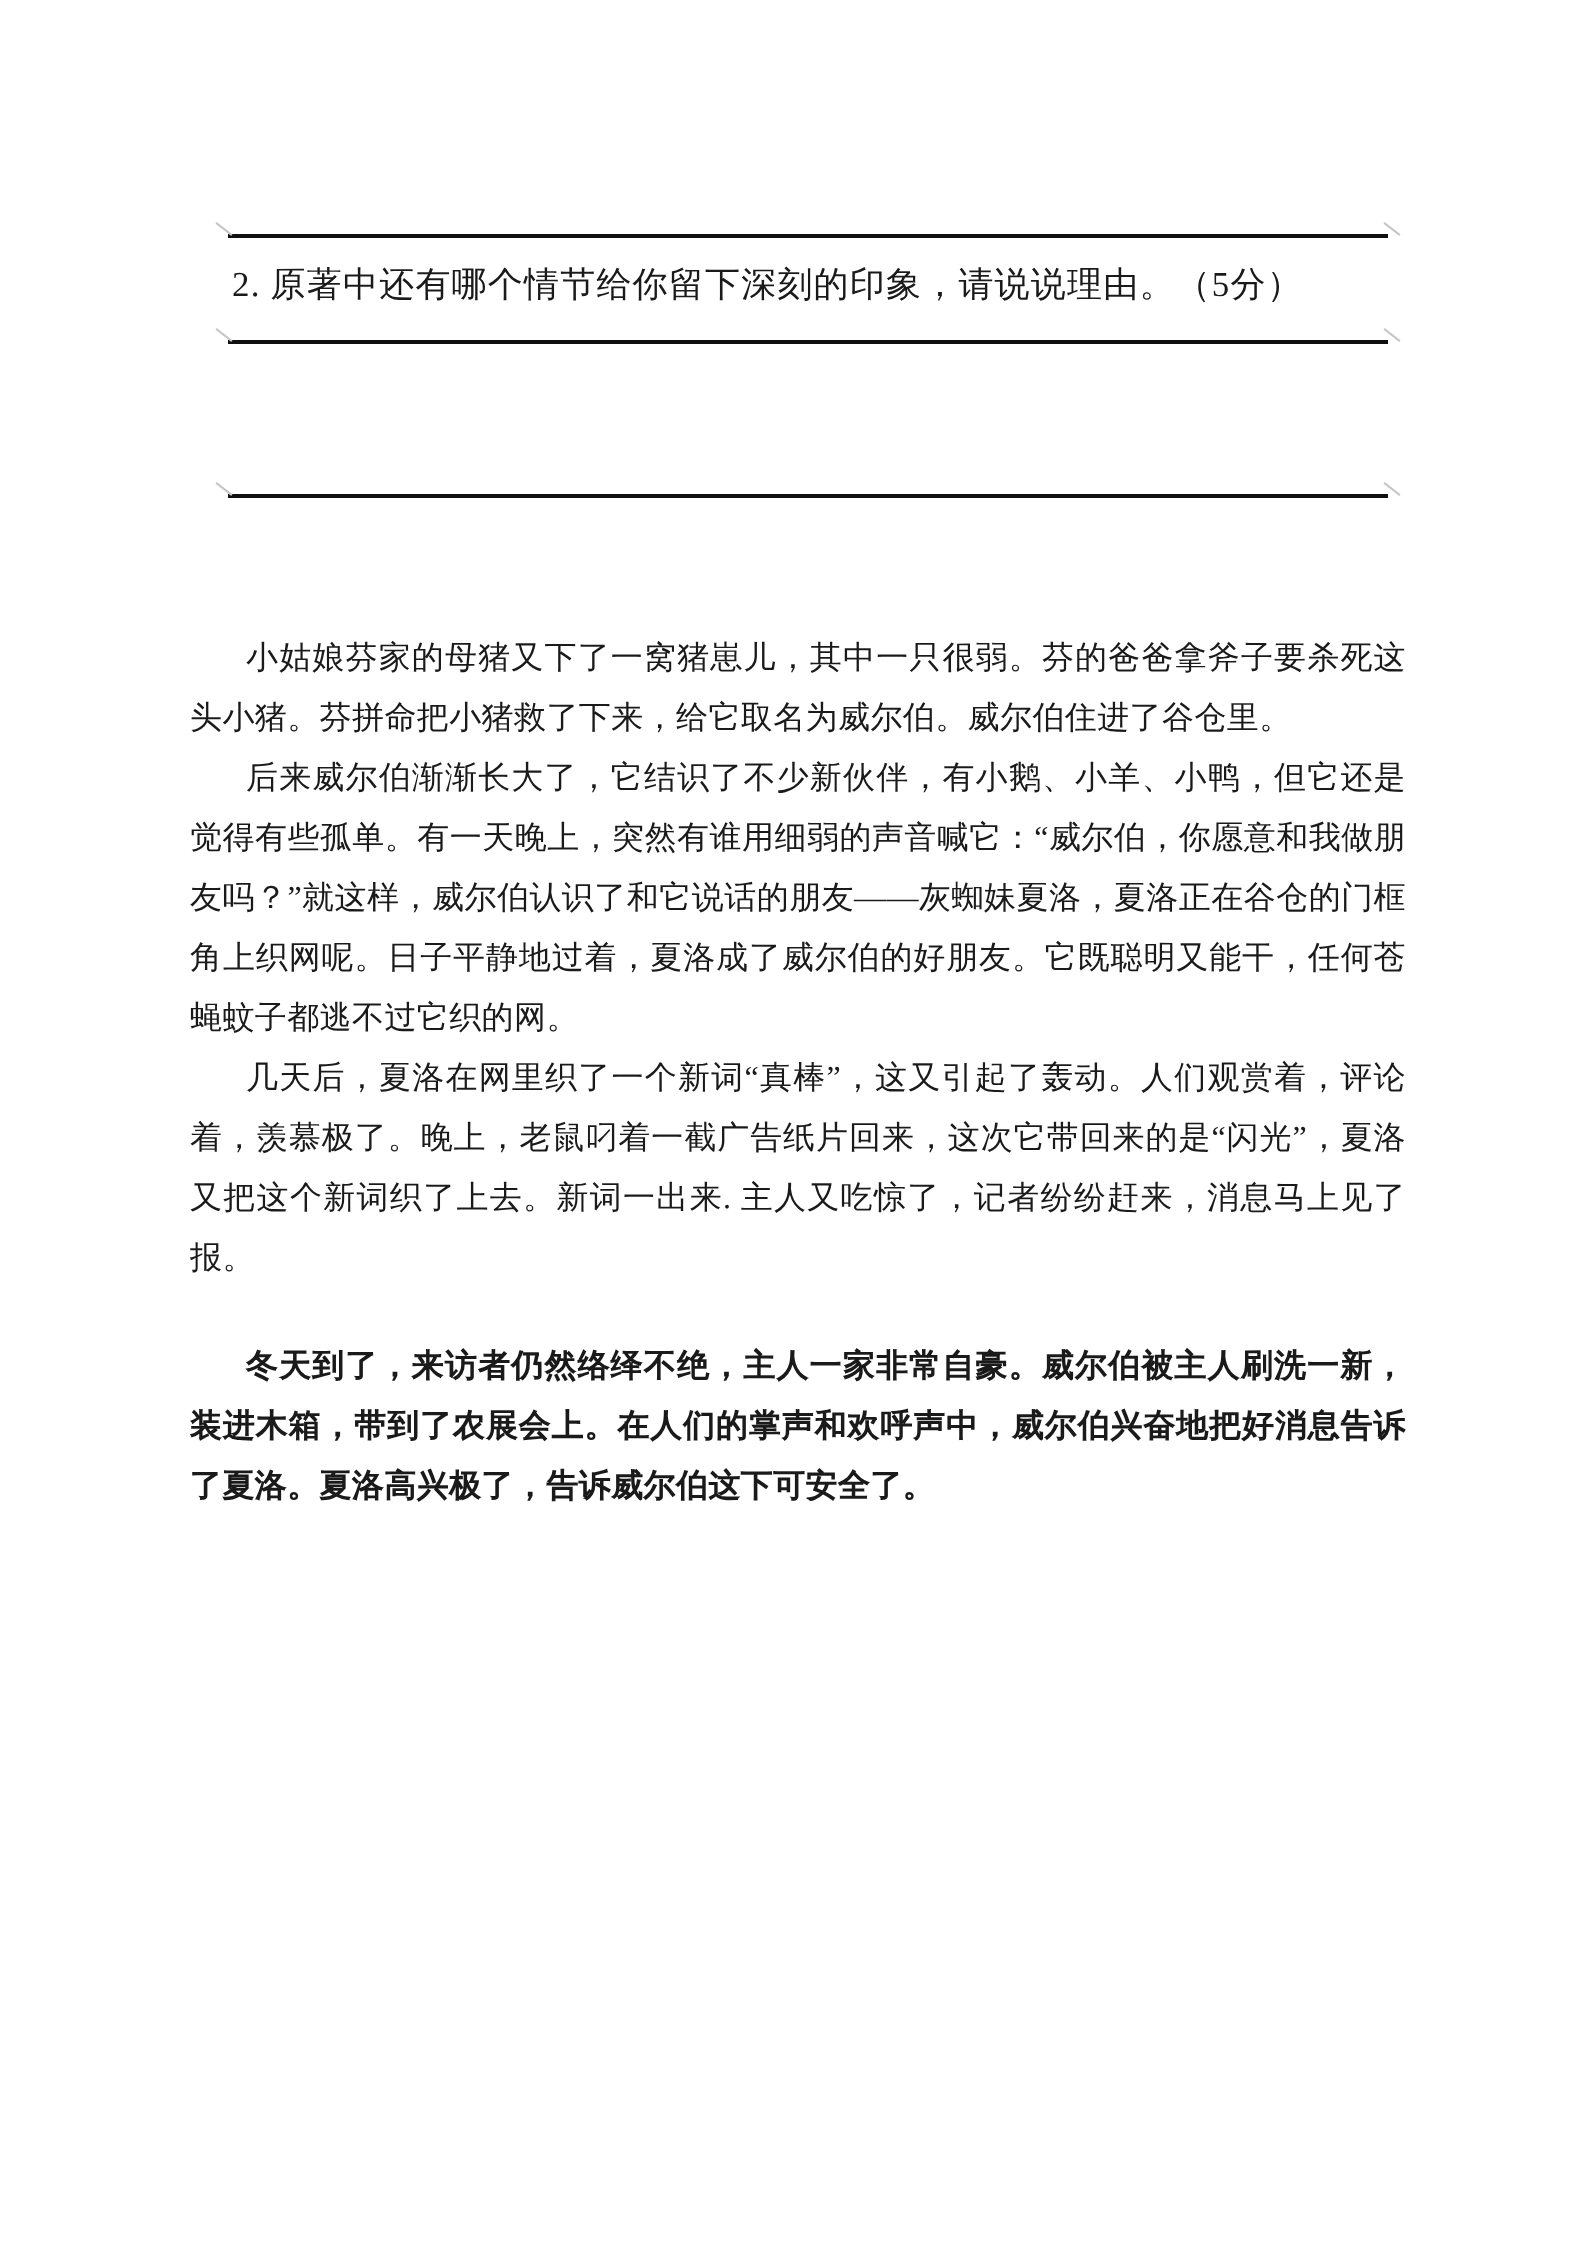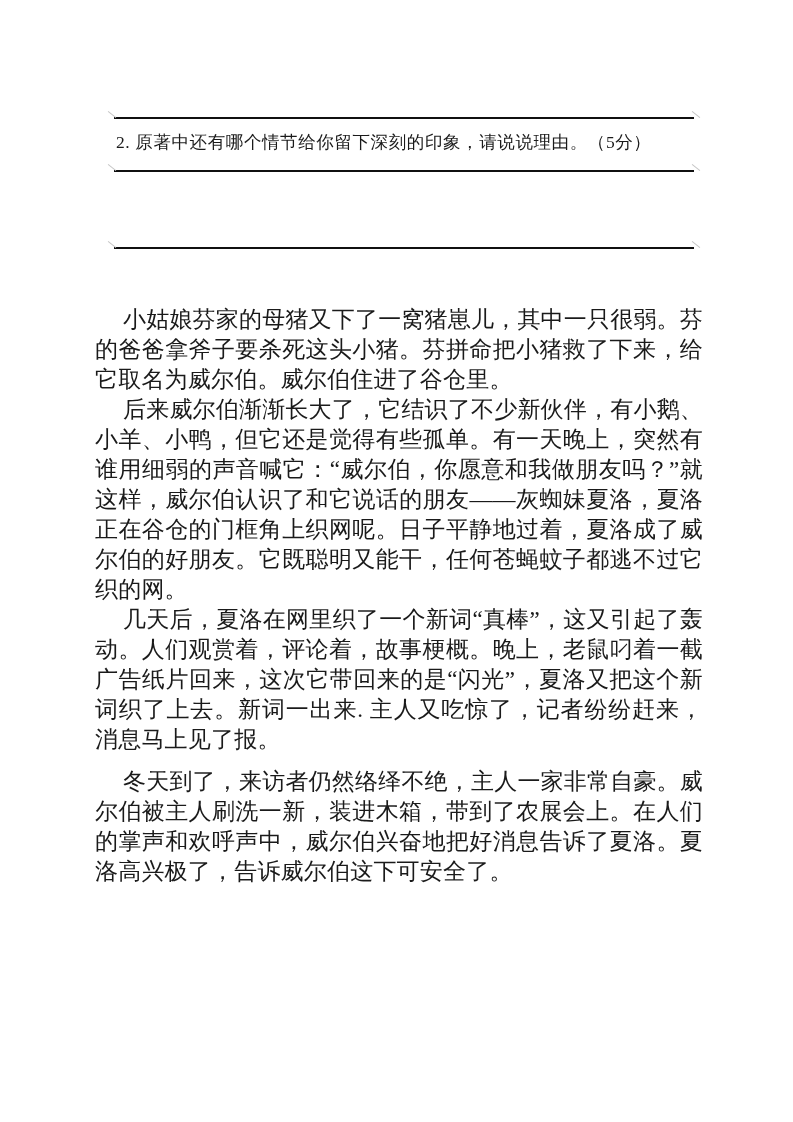--- a/index.html
+++ b/index.html
@@ -58,33 +58,34 @@
     position: absolute;
     left: 86px;
     top: 272px;
     font-size: 17.5px;
     letter-spacing: 0.6px;
     white-space: nowrap;
   }
   .story {
     position: absolute;
     left: 95px;
-    top: 305px;
+    top: 315px;
     width: 608px;
-    font-size: 23px;
+    font-size: 16px;
     line-height: 30px;
     text-align: justify;
     letter-spacing: 0.2px;
   }
   .story p {
     margin: 0;
     text-indent: 28px;
   }
   .story p.gap {
-    margin-top: 12px;
+    margin-top: 24px;
+    font-weight: bold;
   }
   .u {
     text-decoration: underline;
     text-underline-offset: 4px;
     text-decoration-thickness: 1.5px;
   }
 </style>
 </head>
 <body>
 
@@ -95,18 +96,18 @@
   <div class="q2">2. 原著中还有哪个情节给你留下深刻的印象，请说说理由。（5分）</div>
 
   <div class="rule rule-b"></div>
 
   <div class="rule rule-c"></div>
 
 
   <div class="story">
     <p><span>小姑娘芬家的母猪又下了一窝猪崽儿，其中一只很弱。芬的爸爸拿斧子要杀死这头小猪。芬拼命把小猪救了下来，给它取名为威尔伯。威尔伯住进了谷仓里。</span></p>
     <p><span>后来威尔伯渐渐长大了，它结识了不少新伙伴，有小鹅、小羊、小鸭，但它还是觉得有些孤单。有一天晚上，突然有谁用细弱的声音喊它：“威尔伯，你愿意和我做朋友吗？”就这样，威尔伯认识了和它说话的朋友——灰蜘妹夏洛，夏洛正在谷仓的门框角上织网呢。日子平静地过着，夏洛成了威尔伯的好朋友。它既聪明又能干，任何苍蝇蚊子都逃不过它织的网。</span></p>
-    <p><span>几天后，夏洛在网里织了一个新词“真棒”，这又引起了轰动。人们观赏着，评论着，故事梗概。晚上，老鼠叼着一截广告纸片回来，这次它带回来的是“闪光”，夏洛又把这个新词织了上去。新词一出来. 主人又吃惊了，记者纷纷赶来，消息马上见了报。</span></p>
+    <p><span>几天后，夏洛在网里织了一个新词“真棒”，这又引起了轰动。人们观赏着，评论着，羡慕极了。晚上，老鼠叼着一截广告纸片回来，这次它带回来的是“闪光”，夏洛又把这个新词织了上去。新词一出来. 主人又吃惊了，记者纷纷赶来，消息马上见了报。</span></p>
     <p class="gap"><span>冬天到了，来访者仍然络绎不绝，主人一家非常自豪。威尔伯被主人刷洗一新，装进木箱，带到了农展会上。在人们的掌声和欢呼声中，威尔伯兴奋地把好消息告诉了夏洛。夏洛高兴极了，告诉威尔伯这下可安全了。</span></p>
 
   </div>
 
 </div>
 
 </body></html>

